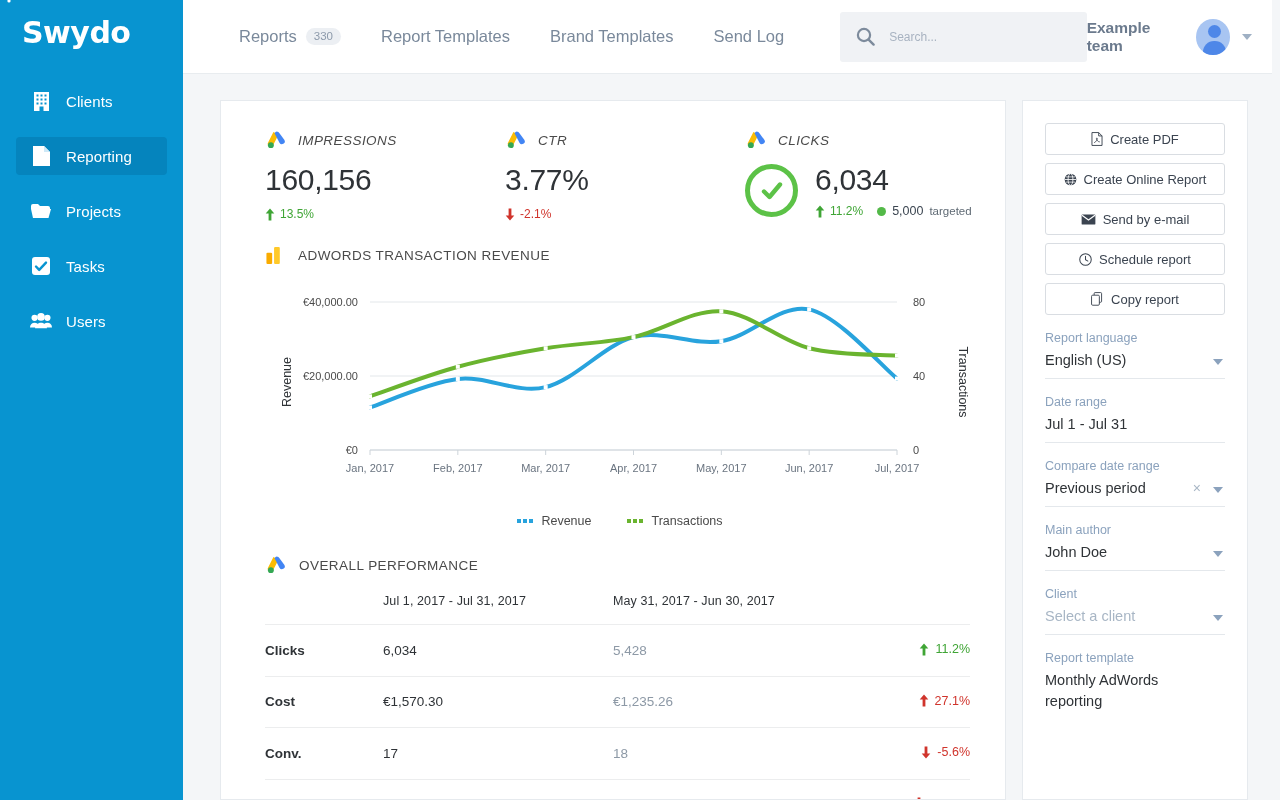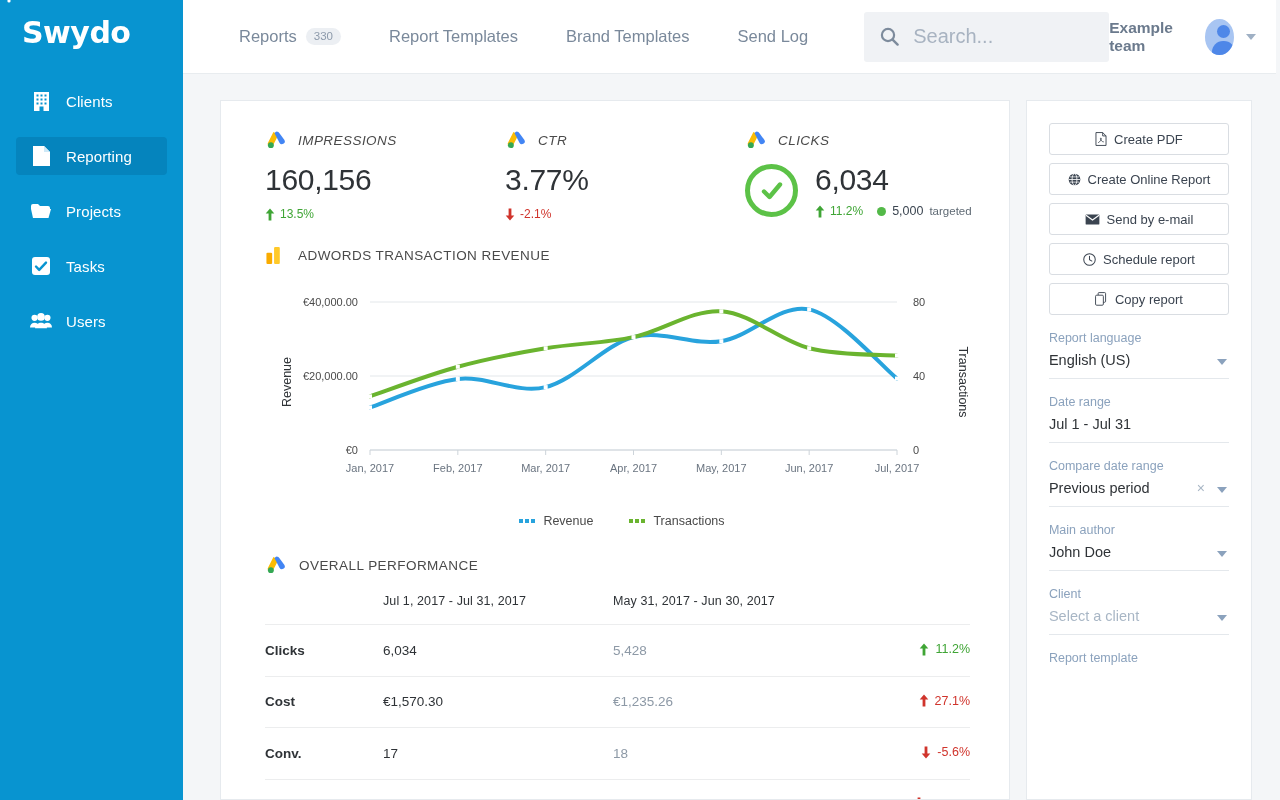--- a/index.html
+++ b/index.html
@@ -38,36 +38,36 @@
   }
   .nav-label { color: #fff; font-size: 15px; letter-spacing: 0.1px; }
 
   
   .main { flex: 1; height: 800px; display: flex; flex-direction: column; background: #f4f6f8; }
 
   .topbar {
     height: 74px; background: #fff; display: flex; align-items: center;
     padding: 0 16px 0 36px; border-bottom: 1px solid #e8ecef; flex: 0 0 74px;
   }
-  .topnav { display: flex; align-items: center; gap: 8px; }
+  .topnav { display: flex; align-items: center; gap: 0px; }
   .topnav-item {
     color: #7a899b; font-size: 16.5px; padding: 0 20px;
     display: flex; align-items: center; gap: 9px; cursor: pointer; white-space: nowrap;
   }
   .badge {
     background: #eceff3; color: #8d9aab; font-size: 11.5px;
     border-radius: 9px; padding: 2.5px 8px 3px 8px; line-height: 1;
   }
   .search-box {
     margin-left: 36px; width: 258px; height: 50px; background: #f0f2f5;
     border-radius: 3px; display: flex; align-items: center; padding: 0 16px; cursor: text;
   }
   .search-input {
     border: none; background: transparent; outline: none;
-    font-size: 20px; color: #9aa7b6; margin-left: 14px;
+    font-size: 12px; color: #9aa7b6; margin-left: 14px;
     font-family: "Liberation Sans", sans-serif; width: 180px;
   }
   .search-input::placeholder { color: #a8b3c1; }
   .team-area { margin-left: auto; display: flex; align-items: center; gap: 12px; padding-right: 4px; }
   .team-name { color: #6b7a8d; font-size: 15.5px; font-weight: bold; }
   .avatar { width: 36px; height: 36px; border-radius: 50%; background: #a8c5f2; position: relative; overflow: hidden; }
   .avatar .head { position: absolute; width: 13px; height: 13px; border-radius: 50%; background: #4e87e8; left: 11.5px; top: 6px; }
   .avatar .body { position: absolute; width: 23px; height: 14px; border-radius: 11px 11px 0 0; background: #4e87e8; left: 6.5px; top: 22px; }
   .caret-down { width: 0; height: 0; border-left: 5px solid transparent; border-right: 5px solid transparent; border-top: 6px solid #9fb0c4; cursor: pointer; }
 
@@ -575,18 +575,19 @@
         </div>
 
         <div class="field">
           <div class="field-label">Client</div>
           <div class="field-value placeholder">Select a client</div>
           <span class="field-caret"></span>
         </div>
 
         <div class="field no-border">
           <div class="field-label">Report template</div>
+          <div class="field-value">Monthly AdWords reporting</div>
         </div>
 
       </aside>
     </div>
   </div>
 </div>
 
 </body></html>

